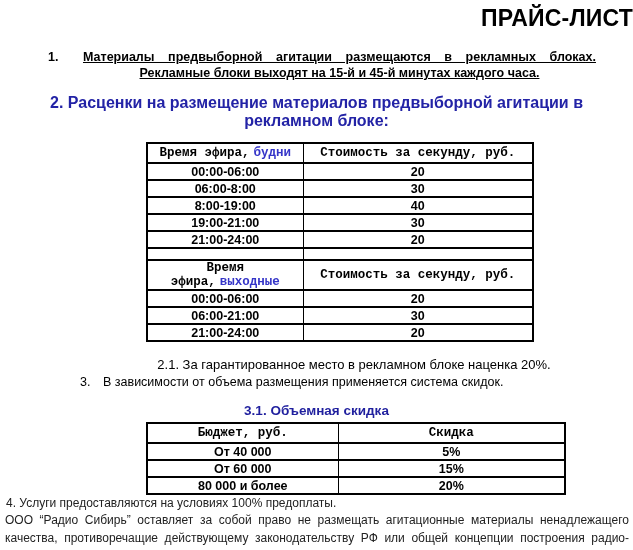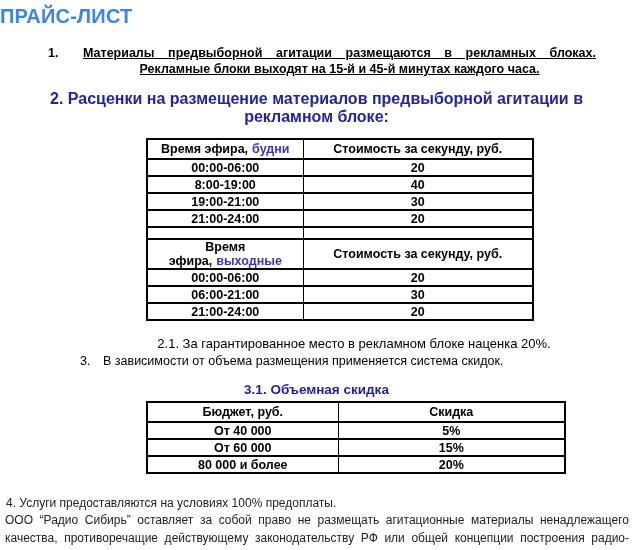--- a/index.html
+++ b/index.html
@@ -7,24 +7,24 @@
   body {
     width: 633px; height: 550px;
     overflow: hidden;
     font-family: "Liberation Sans", sans-serif;
     color: #000;
   }
   .page { width: 633px; height: 550px; position: relative; }
 
   .doc-title {
     margin-top: 5px;
-    text-align: left;
-    font-size: 20px;
-    font-weight: bold;
-    color: #3b82f6;
+    text-align: right;
+    font-size: 23px;
+    font-weight: bold;
+    color: #000000;
     letter-spacing: 0.2px;
   }
 
   .item1 {
     display: flex;
     width: 548px;
     margin: 17px auto 0 48px;
     font-size: 12.5px;
     font-weight: bold;
     line-height: 16px;
@@ -56,21 +56,21 @@
   .tbl td {
     border: 1px solid #000;
     border-top-width: 2px;
     border-bottom-width: 2px;
     text-align: center;
     font-weight: bold;
     height: 17px;
     padding: 0 2px;
     vertical-align: middle;
   }
-  .tbl tr.hdr td { height: 20px; }
+  .tbl tr.hdr td { height: 20px; font-family: Liberation Mono, monospace; }
   .rates { margin-top: 11px; }
   .rates .c1 { width: 156px; }
   .rates .c2 { width: 230px; }
   .rates tr.empty td { height: 12px; }
   .hl { color: #3535c8; margin-left: 4px; }
 
   .note21 {
     margin-top: 16px;
     padding-left: 75px;
     text-align: center;
@@ -131,20 +131,24 @@
         <td class="c1">
           <span>Время эфира,</span><span class="hl">будни</span>
         </td>
         <td class="c2">Стоимость за секунду, руб.</td>
       </tr>
       <tr>
         <td class="c1">00:00-06:00</td>
         <td class="c2">20</td>
       </tr>
       <tr>
+        <td class="c1">06:00-8:00</td>
+        <td class="c2">30</td>
+      </tr>
+      <tr>
         <td class="c1">8:00-19:00</td>
         <td class="c2">40</td>
       </tr>
       <tr>
         <td class="c1">19:00-21:00</td>
         <td class="c2">30</td>
       </tr>
       <tr>
         <td class="c1">21:00-24:00</td>
         <td class="c2">20</td>

